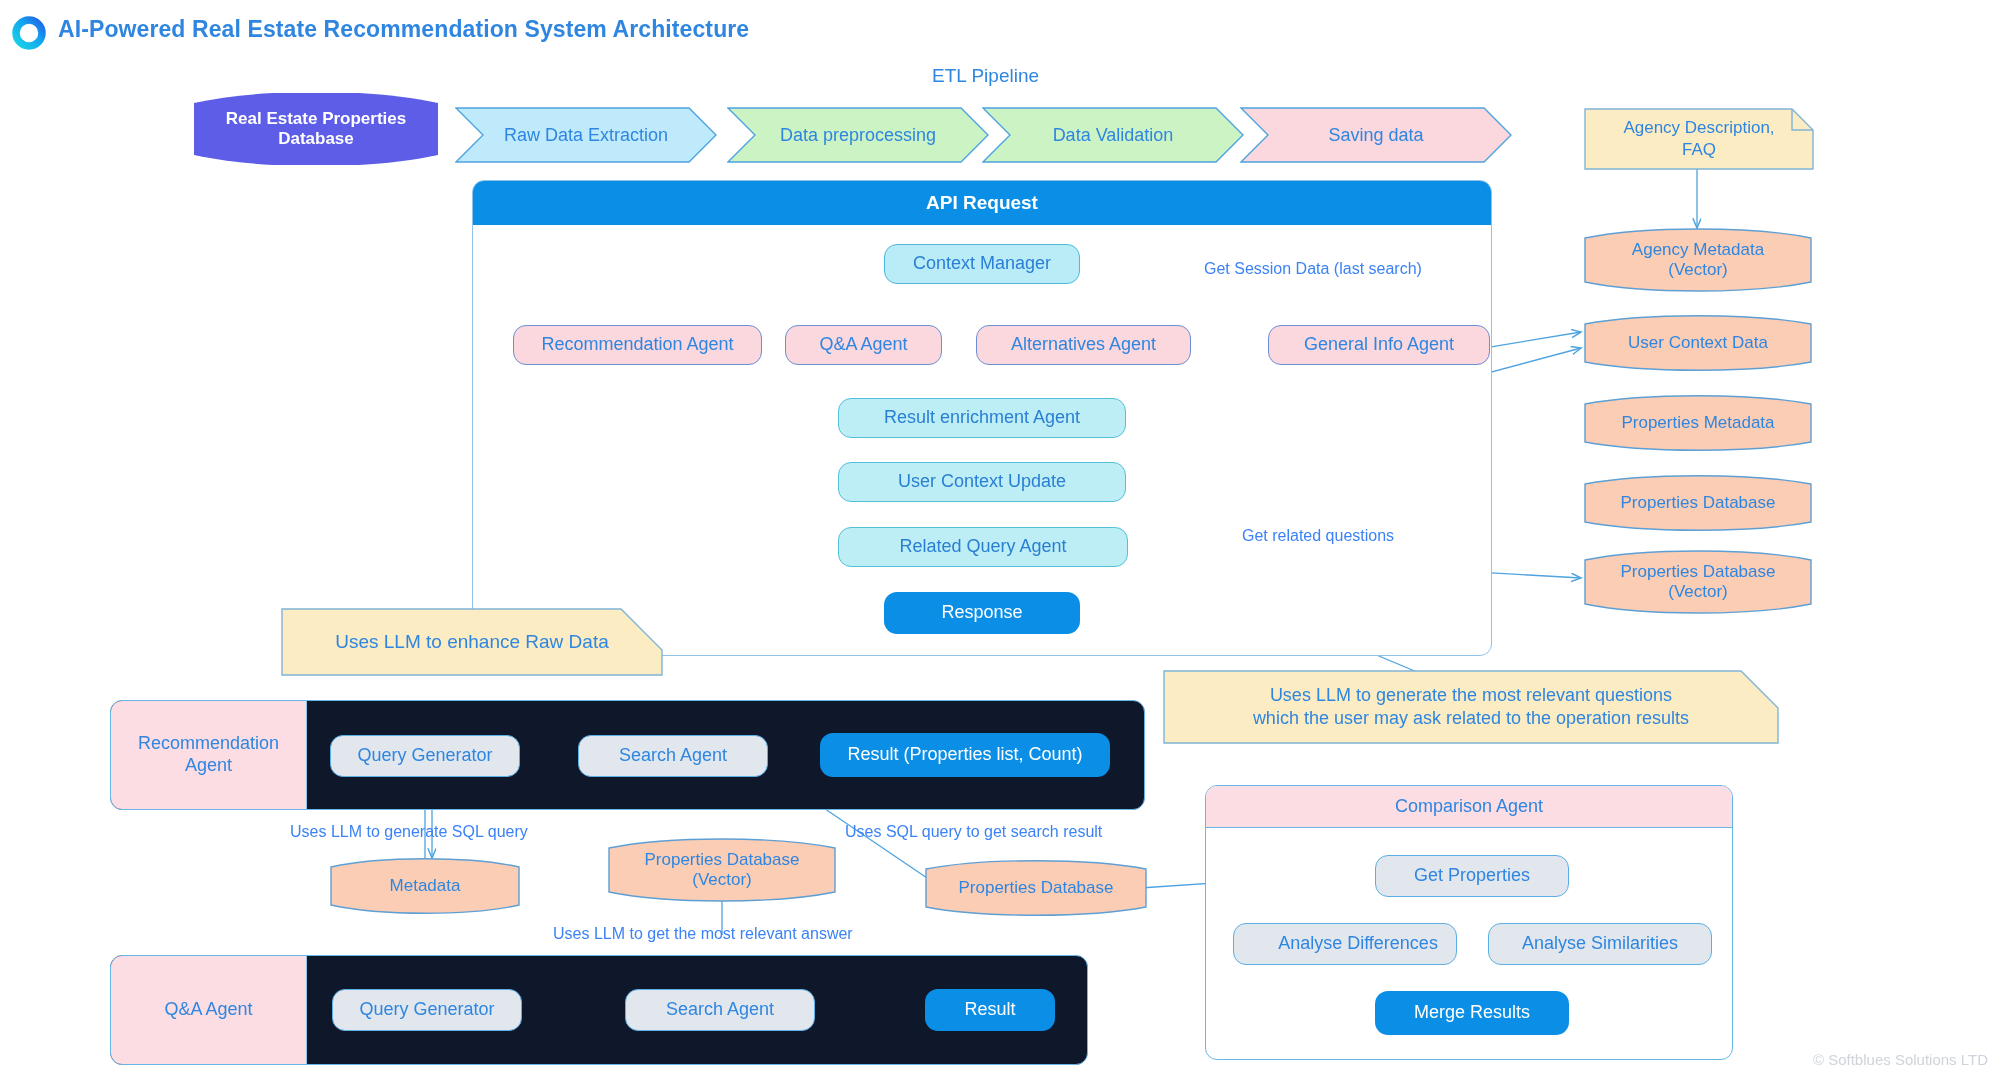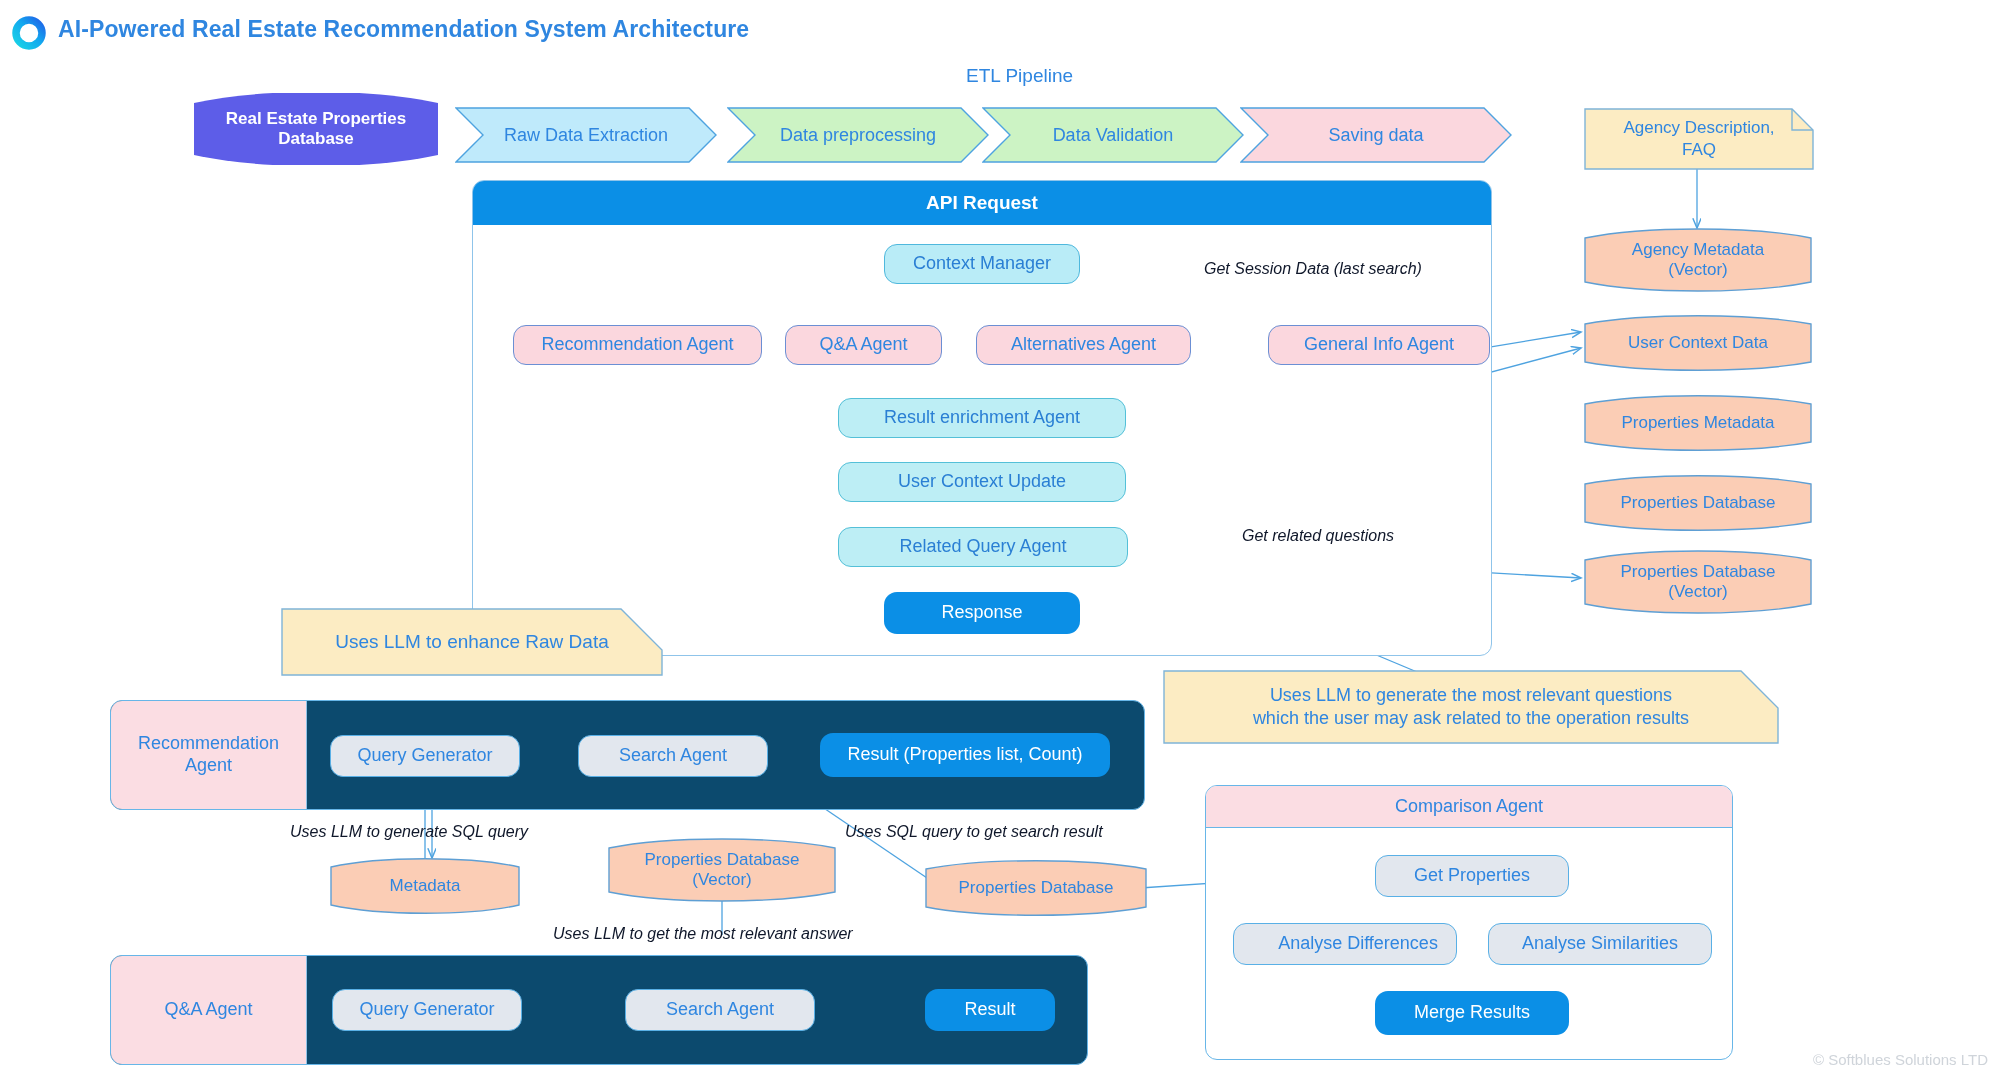--- a/index.html
+++ b/index.html
@@ -69,31 +69,31 @@
     display:flex; align-items:center; justify-content:center;
     color:#2f86e0; border-bottom:1.4px solid #67b6e8;
   }
   .api-hdr {
     background:#0b8fe6; color:#fff; border:none;
     border-radius:11px 11px 0 0;
   }
   .cmp-hdr { background:#fbdde3; border-radius:11px 11px 0 0; }
 
   
-  .sidepanel { position:absolute; border:1.4px solid #67b6e8; border-radius:12px; background:#0c4a6e;text-decoration:underline; }
+  .sidepanel { position:absolute; border:1.4px solid #67b6e8; border-radius:12px; background:#0f172a;text-decoration:underline; }
   .side-tag {
     position:absolute; left:0; top:0; height:100%;
     background:#fbdde3; border-right:1.4px solid #8fc4ea;
     border-radius:11px 0 0 11px;
     display:flex; align-items:center; justify-content:center; text-align:center;
     white-space:pre-line; line-height:1.2; color:#2f86e0;
   }
 
   
-  .edge-lbl { position:absolute; color:#0f172a; white-space:nowrap;font-style:italic; }
+  .edge-lbl { position:absolute; color:#3b82f6; white-space:nowrap; }
   .sect-lbl { position:absolute; color:#2f86e0; white-space:nowrap; }
 
   .watermark { position:absolute; color:#cfd4da; font-size:15px; white-space:nowrap; }
 
   
   #wires { position:absolute; left:0; top:0; width:2006px; height:1082px; pointer-events:none; }
 </style>
 </head>
 <body>
 
@@ -179,21 +179,21 @@
   </div>
 
   <div class="barrel" style="left:194px; top:93px; width:244px; height:72px; font-size:17px; font-weight:600;">
     <svg width="244" height="72" viewBox="0 0 244 72">
       <path d="M0,10 C70,-5 174,-5 244,10 L244,62 C174,77 70,77 0,62 Z" fill="#5d5de8"></path>
     </svg>
     <div class="blabel" style="color:#ffffff;">Real Estate Properties
 Database</div>
   </div>
 
-  <div class="sect-lbl" style="left:932px; top:65px; font-size:19px;margin-left:34px;">ETL Pipeline</div>
+  <div class="sect-lbl" style="left:932px; top:65px; font-size:19px;">ETL Pipeline</div>
 
   <div class="chev" style="left:455px; top:107px; width:262px; height:56px; font-size:18px;">
     <svg width="262" height="56" viewBox="0 0 262 56">
       <path d="M1,1 L234,1 L261,28 L234,55 L1,55 L28,28 Z" fill="#bfeafb" stroke="#4ea3e0" stroke-width="1.4"></path>
     </svg>
     <div class="clabel">Raw Data Extraction</div>
   </div>
 
   <div class="chev" style="left:727px; top:107px; width:262px; height:56px; font-size:18px;">
     <svg width="262" height="56" viewBox="0 0 262 56">

